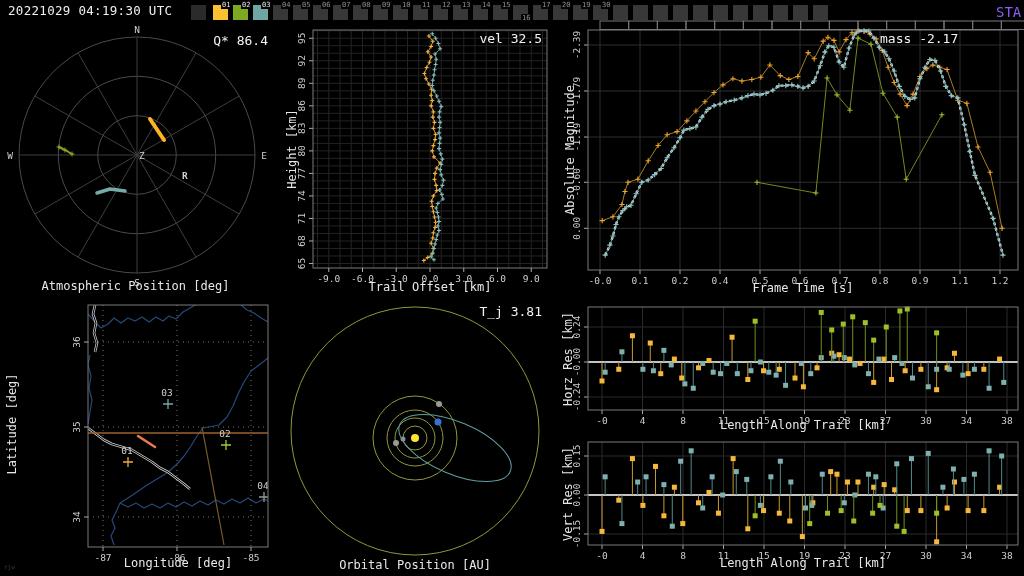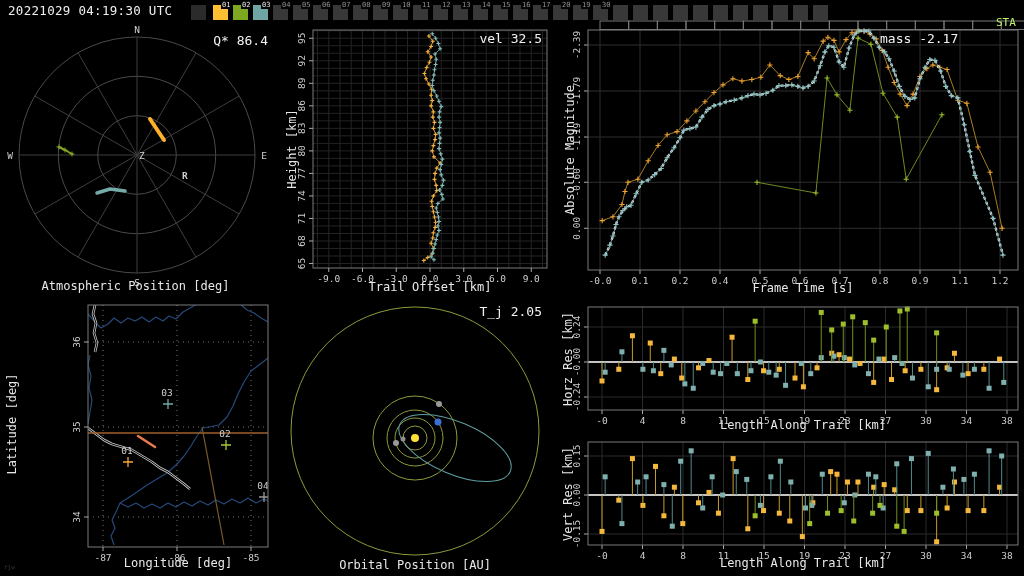--- a/index.html
+++ b/index.html
@@ -894,21 +894,21 @@
       <line x1="904.1120000000001" y1="495" x2="904.1120000000001" y2="531.4" stroke="#708E1E" stroke-width="1"></line>
       <rect x="901.6120000000001" y="528.9" width="5" height="5" fill="#9CBF2B"></rect>
       <line x1="936.631" y1="495" x2="936.631" y2="513.2" stroke="#708E1E" stroke-width="1"></line>
       <rect x="934.131" y="510.70000000000005" width="5" height="5" fill="#9CBF2B"></rect>
       <rect x="588" y="442" width="430" height="103" stroke="#7a7a7a" stroke-width="1" fill="none"></rect>
     </g>
   </svg>
 
 <div id="header">
   <div class="abs" style="left:8px;top:3px;font-size:12.5px;letter-spacing:0.3px;color:#f0f0f0">20221029 04:19:30 UTC</div>
-  <div class="abs" style="left:996px;top:16px;font-size:11px;color:#bef264">STA</div>
+  <div class="abs" style="left:996px;top:4px;font-size:14px;color:#8b5cf6">STA</div>
   <div id="stations">
       <div class="sq" style="left: 191px; top: 5px; background: rgb(43, 43, 43);"></div>
       <div class="sq" style="left: 213px; top: 5px; background: rgb(253, 192, 50);"></div>
       <div class="chip" style="left: 221px; top: 1px; color: rgb(232, 232, 232);">01</div>
       <div class="sq" style="left: 233px; top: 5px; background: rgb(127, 168, 33);"></div>
       <div class="chip" style="left: 241px; top: 1px; color: rgb(232, 232, 232);">02</div>
       <div class="sq" style="left: 253px; top: 5px; background: rgb(111, 165, 163);"></div>
       <div class="chip" style="left: 261px; top: 1px; color: rgb(232, 232, 232);">03</div>
       <div class="sq" style="left: 273px; top: 5px; background: rgb(56, 56, 56);"></div>
       <div class="chip" style="left: 281px; top: 1px; color: rgb(143, 143, 143);">04</div>
@@ -928,21 +928,21 @@
       <div class="chip" style="left: 421px; top: 1px; color: rgb(143, 143, 143);">11</div>
       <div class="sq" style="left: 433px; top: 5px; background: rgb(56, 56, 56);"></div>
       <div class="chip" style="left: 441px; top: 1px; color: rgb(143, 143, 143);">12</div>
       <div class="sq" style="left: 453px; top: 5px; background: rgb(56, 56, 56);"></div>
       <div class="chip" style="left: 461px; top: 1px; color: rgb(143, 143, 143);">13</div>
       <div class="sq" style="left: 473px; top: 5px; background: rgb(56, 56, 56);"></div>
       <div class="chip" style="left: 481px; top: 1px; color: rgb(143, 143, 143);">14</div>
       <div class="sq" style="left: 493px; top: 5px; background: rgb(56, 56, 56);"></div>
       <div class="chip" style="left: 501px; top: 1px; color: rgb(143, 143, 143);">15</div>
       <div class="sq" style="left: 513px; top: 5px; background: rgb(56, 56, 56);"></div>
-      <div class="chip" style="left: 521px; top: 1px; color: rgb(143, 143, 143);">16</div>
+      <div class="chip" style="left: 521px; top: 14px; color: rgb(143, 143, 143);">16</div>
       <div class="sq" style="left: 533px; top: 5px; background: rgb(56, 56, 56);"></div>
       <div class="chip" style="left: 541px; top: 1px; color: rgb(143, 143, 143);">17</div>
       <div class="sq" style="left: 553px; top: 5px; background: rgb(56, 56, 56);"></div>
       <div class="chip" style="left: 561px; top: 1px; color: rgb(143, 143, 143);">20</div>
       <div class="sq" style="left: 573px; top: 5px; background: rgb(56, 56, 56);"></div>
       <div class="chip" style="left: 581px; top: 1px; color: rgb(143, 143, 143);">19</div>
       <div class="sq" style="left: 593px; top: 5px; background: rgb(56, 56, 56);"></div>
       <div class="chip" style="left: 601px; top: 1px; color: rgb(143, 143, 143);">30</div>
       <div class="sq" style="left: 613px; top: 5px; background: rgb(56, 56, 56);"></div>
       <div class="sq" style="left: 633px; top: 5px; background: rgb(56, 56, 56);"></div>
@@ -966,20 +966,20 @@
 <div class="abs badge" style="left:420px;top:31px;width:122px;text-align:right">vel 32.5</div>
 
 <div class="abs axlabel" style="left:588px;top:281px;width:430px;text-align:center">Frame Time [s]</div>
 <div class="abs axlabel rot" style="left:495px;top:143px;width:150px;text-align:center">Absolute Magnitude</div>
 <div class="abs badge" style="left:880px;top:31px;width:134px;text-align:left">mass -2.17</div>
 
 <div class="abs axlabel" style="left:88px;top:556px;width:180px;text-align:center">Longitude [deg]</div>
 <div class="abs axlabel rot" style="left:-48px;top:417px;width:120px;text-align:center">Latitude [deg]</div>
 
 <div class="abs axlabel" style="left:295px;top:558px;width:240px;text-align:center">Orbital Position [AU]</div>
-<div class="abs badge" style="left:420px;top:304px;width:122px;text-align:right">T_j 2.05</div>
+<div class="abs badge" style="left:420px;top:304px;width:122px;text-align:right">T_j 3.81</div>
 
 <div class="abs axlabel" style="left:588px;top:418px;width:430px;text-align:center">Length Along Trail [km]</div>
 <div class="abs axlabel rot" style="left:513px;top:352px;width:110px;text-align:center">Horz Res [km]</div>
 <div class="abs axlabel" style="left:588px;top:556px;width:430px;text-align:center">Length Along Trail [km]</div>
 <div class="abs axlabel rot" style="left:513px;top:487px;width:110px;text-align:center">Vert Res [km]</div>
 
 <div class="abs" style="left:4px;top:563px;font-size:6px;color:#3c3c3c">rjw</div>
 
 </body></html>

